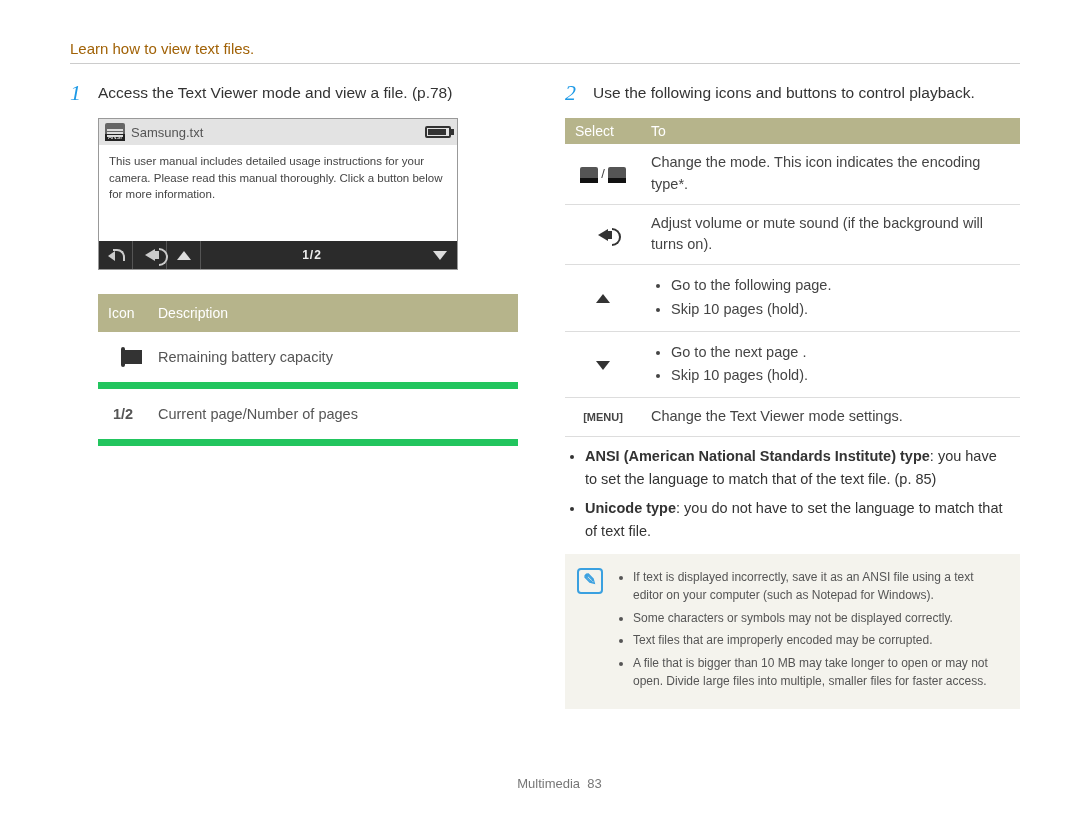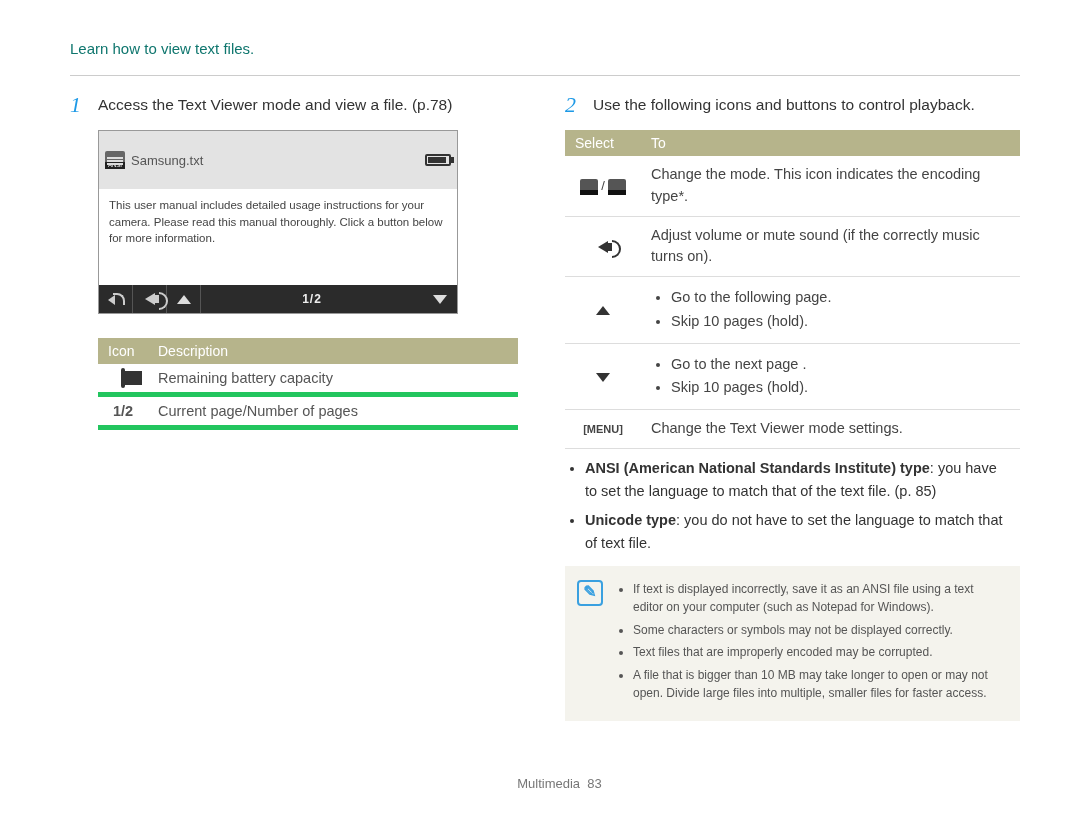--- a/index.html
+++ b/index.html
@@ -17,22 +17,22 @@
   h1.title {
     font-family: Arial, Helvetica, sans-serif;
     font-weight: 400;
     color:#1d99e6;
     font-size:38px;
     margin:0 0 6px 0;
     letter-spacing:-0.5px;
   }
   .subtitle {
     font-size:15px;
-    color:#0f766e;
-    margin-bottom:18px;
+    color:#a16207;
+    margin-bottom:6px;
   }
   .rule {
     border:0; border-top:1px solid #ccc;
     margin:4px 0 18px 0;
   }
   .cols {
     display:flex;
     gap:40px;
   }
   .col { flex:1; min-width:0; }
@@ -58,21 +58,21 @@
   
   .device {
     margin-left:28px;
     width:360px;
     border:1px solid #999;
   }
   .device-titlebar {
     display:flex;
     align-items:center;
     background:#e3e3e3;
-    padding:20px 6px;
+    padding:4px 6px;
     font-size:13px;
     color:#555;
     gap:6px;
   }
   .doc-icon {
     width:20px; height:18px;
     background:#666;
     border-radius:2px 2px 0 0;
     position:relative;
     overflow:hidden;
@@ -126,26 +126,26 @@
     margin-left:28px;
     border-collapse: collapse;
     width:420px;
     font-size:14.5px;
   }
   table.desc thead th {
     background:#b6b48b;
     color:#fff;
     font-weight:normal;
     text-align:left;
-    padding:5px 10px;
+    padding:11px 10px;
     font-size:14px;
   }
   table.desc td {
-    padding:6px 10px;
-    border-bottom:5px solid #22c55e;
+    padding:17px 10px;
+    border-bottom:7px solid #22c55e;
     color:#555;
   }
   table.desc td.iconcell { width:50px; text-align:center; }
 
   
   table.sel {
     border-collapse: collapse;
     width:100%;
     font-size:14.5px;
     color:#444;
@@ -317,21 +317,21 @@
           <tr>
             <td class="selcell">
               <span class="ic-sq"><span class="tag"></span></span>
               <span> / </span>
               <span class="ic-sq"><span class="tag"></span></span>
             </td>
             <td>Change the mode. This icon indicates the encoding type*.</td>
           </tr>
           <tr>
             <td class="selcell"><span class="ic-spk wave"></span></td>
-            <td>Adjust volume or mute sound (if the correctly music turns on).</td>
+            <td>Adjust volume or mute sound (if the background will turns on).</td>
           </tr>
           <tr>
             <td class="selcell"><span class="ic-chev-up"></span></td>
             <td>
               <ul class="bul">
                 <li>Go to the following page.</li>
                 <li>Skip 10 pages (hold).</li>
               </ul>
             </td>
           </tr>

